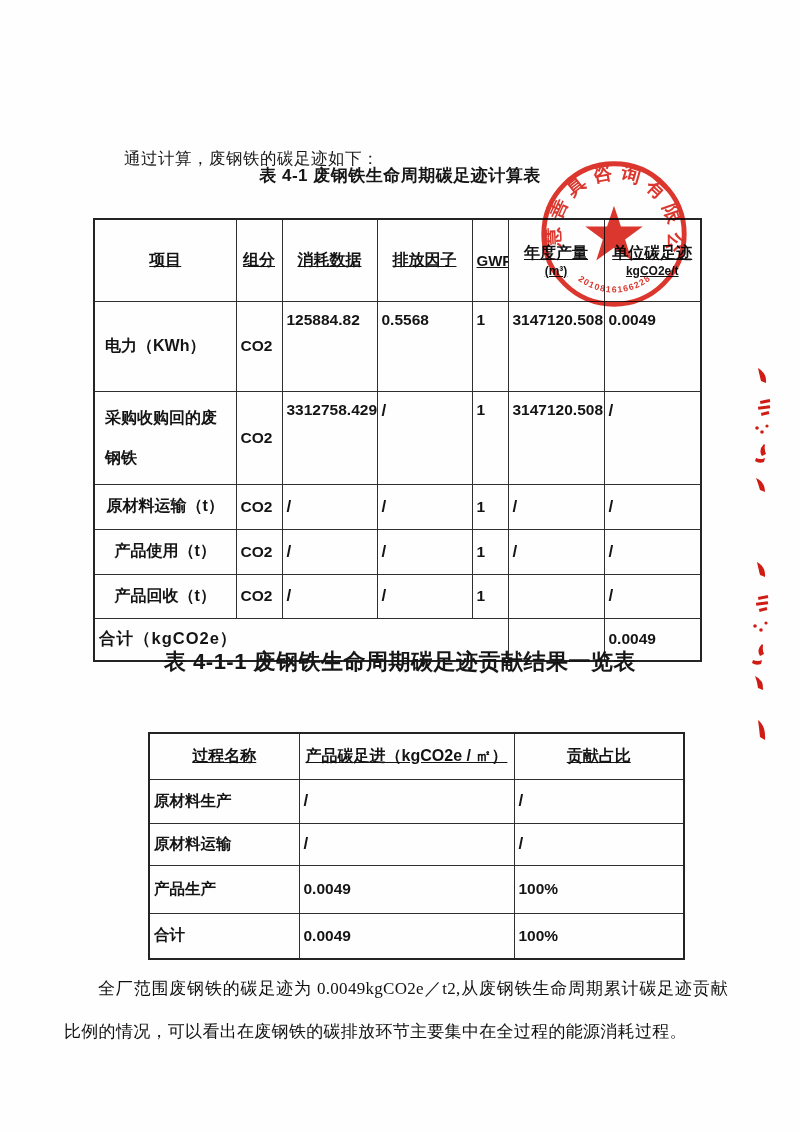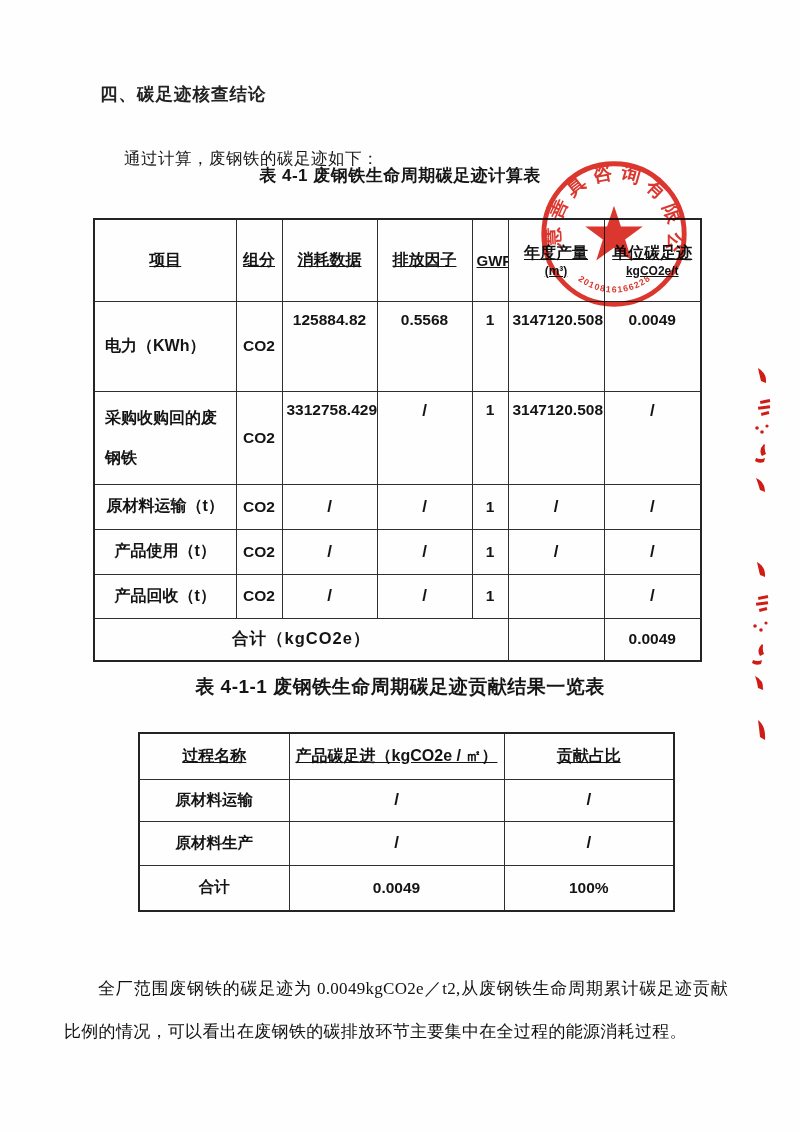--- a/index.html
+++ b/index.html
@@ -14,31 +14,31 @@
   }
   .intro{
     position:absolute;left:124px;top:125px;font-size:16.5px;
     font-family:"Liberation Serif",serif;color:#1a1a1a;letter-spacing:.5px;margin-top:23px;
   }
   .tbl-title{
     position:absolute;left:0;width:100%;text-align:center;
     font-size:17px;font-weight:bold;color:#161616;letter-spacing:.5px;
   }
   .tbl-title.t1{top:164px;}
-  .tbl-title.t2{top:674px;font-size:19px;}
+  .tbl-title.t2{top:647px;font-size:22px;}
   table{border-collapse:collapse;table-layout:fixed;background:transparent;}
   .table1{position:absolute;left:93px;top:218px;width:607px;}
-  .table2{position:absolute;left:138px;top:732px;width:535px;border-radius:23px;}
+  .table2{position:absolute;left:148px;top:732px;width:535px;border-radius:23px;}
   .table1 td,.table1 th,.table2 td,.table2 th{
     border:1.6px solid #2f2f2f;padding:2px 4px;overflow:hidden;
   }
   .table1{border:2.5px solid #242424;}
   .table2{border:2.5px solid #242424;}
   th{font-size:16px;font-weight:bold;color:#141414;text-align:center;vertical-align:middle;text-decoration:underline;}
-  td{font-size:15.5px;font-weight:bold;color:#141414;text-align:center;vertical-align:middle;}
+  td{font-size:15.5px;font-weight:bold;color:#141414;text-align:left;vertical-align:middle;}
   .unit-line{display:block;font-size:12px;}
   .gwp-h{font-size:15px;letter-spacing:0;}
   td.item-left{text-align:left;padding-left:10px;font-size:16px;}
   td.item-center{text-align:center;font-size:16px;}
   td.vtop{vertical-align:top;padding-top:9px;}
   td.slash{font-size:17px;}
   .wrap2{line-height:40px;}
   .total-label{font-size:16.5px;letter-spacing:1px;}
   .closing{
     position:absolute;left:64px;top:950px;width:664px;
@@ -50,21 +50,20 @@
   .margin-marks{position:absolute;pointer-events:none;}
   .mm1{left:748px;top:366px;}
   .mm2{left:746px;top:560px;}
   .mm3{left:752px;top:718px;}
 </style>
 </head>
 <body>
 
 <div class="page">
 
-  <div class="section-heading">四、碳足迹核查结论</div>
   <div class="intro">通过计算，废钢铁的碳足迹如下：</div>
 
   <div class="tbl-title t1">表 4-1 废钢铁生命周期碳足迹计算表</div>
 
   <table class="table1">
     <colgroup>
       <col style="width:142px">
         <col style="width:46px">
         <col style="width:95px">
       <col style="width:95px">
@@ -163,29 +162,34 @@
         <col style="width:150px">
         <col style="width:215px">
         <col style="width:170px">
       </colgroup>
     <tbody>
         <tr style="height:46px">
       <th>过程名称</th>
       <th>产品碳足进（kgCO2e / ㎡）</th>
       <th>贡献占比</th>
     </tr>
+    <tr style="height:44px">
+      <td>原材料生产</td>
+      <td class="slash">/</td>
+      <td class="slash">/</td>
+    </tr>
     <tr style="height:42px">
       <td>原材料运输</td>
       <td class="slash">/</td>
       <td class="slash">/</td>
     </tr>
-    <tr style="height:44px">
-      <td>原材料生产</td>
-      <td class="slash">/</td>
-      <td class="slash">/</td>
+    <tr style="height:48px">
+      <td>产品生产</td>
+      <td>0.0049</td>
+      <td>100%</td>
     </tr>
     <tr style="height:46px">
       <td>合计</td>
       <td>0.0049</td>
       <td>100%</td>
     </tr>
   </tbody>
     </table>
 
   <p class="closing">全厂范围废钢铁的碳足迹为 0.0049kgCO2e／t2,从废钢铁生命周期累计碳足迹贡献比例的情况，可以看出在废钢铁的碳排放环节主要集中在全过程的能源消耗过程。</p>

